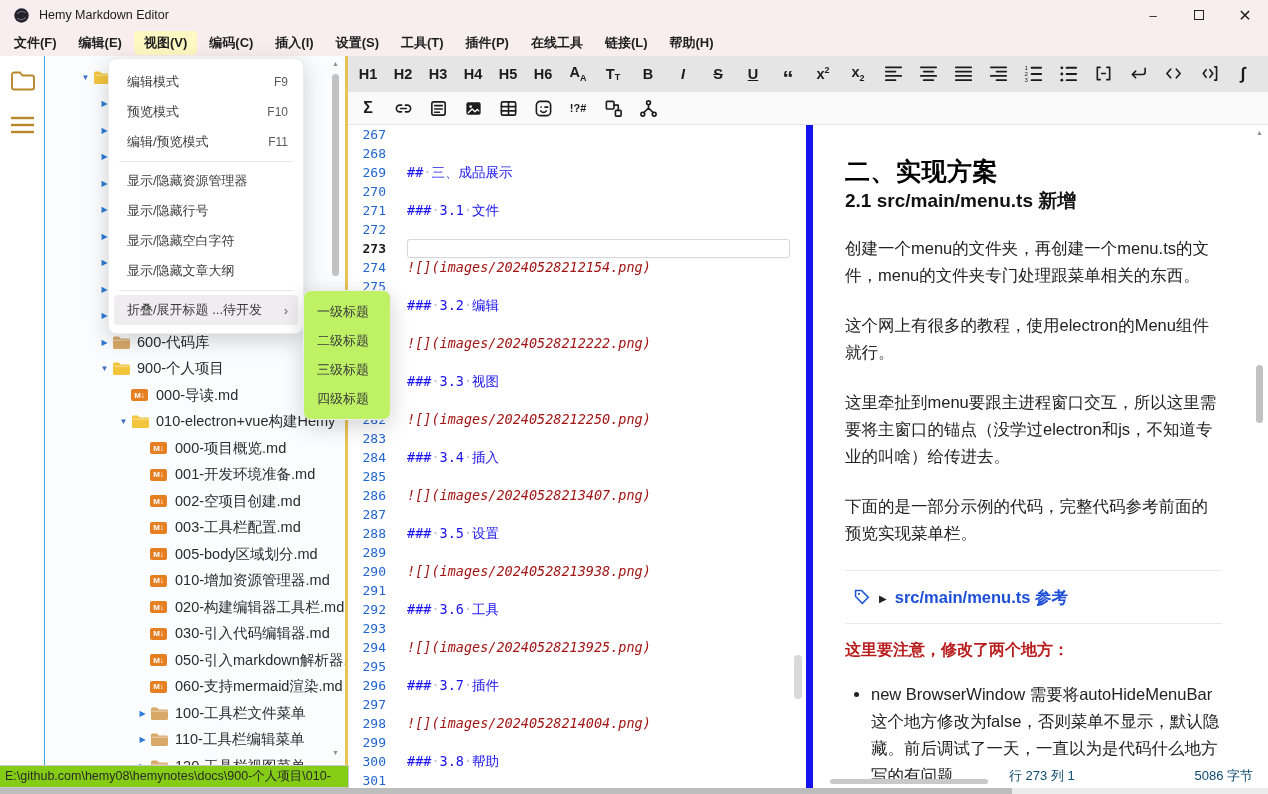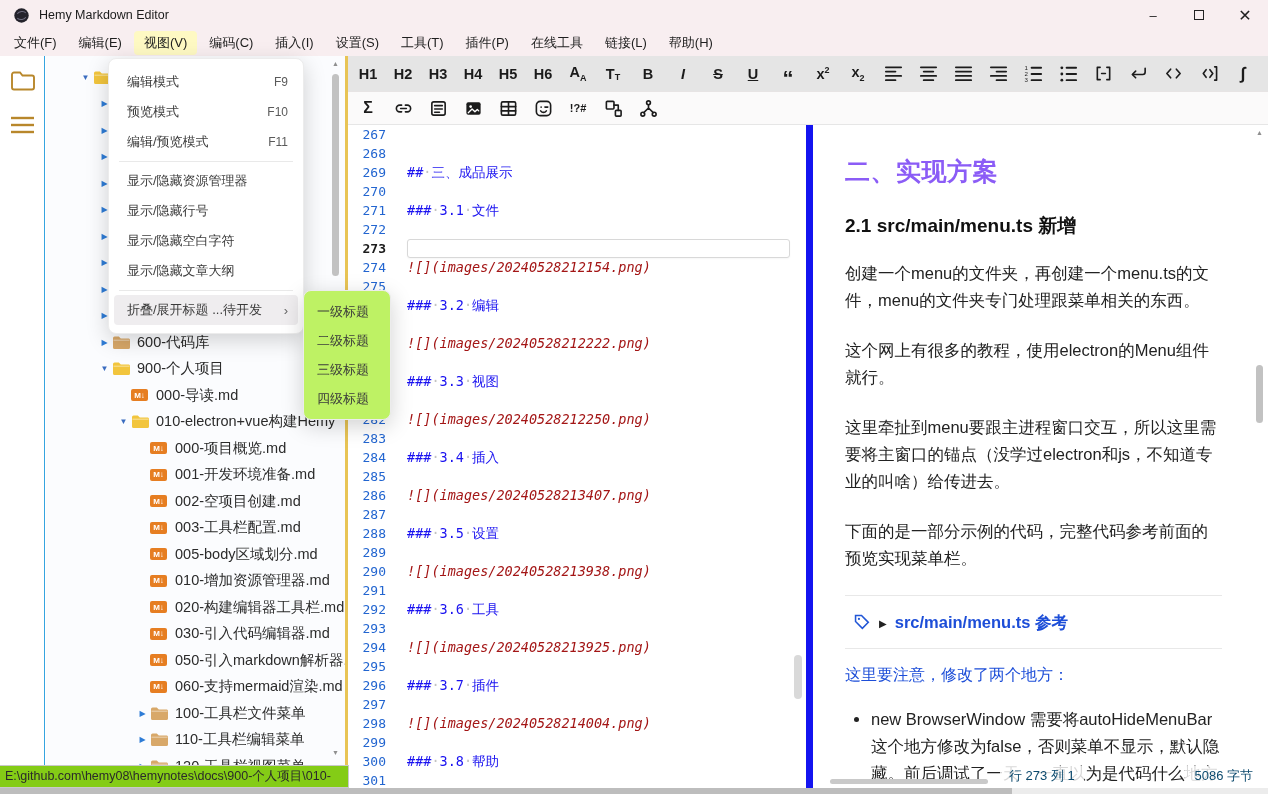--- a/index.html
+++ b/index.html
@@ -11,21 +11,21 @@
   #titlebar { position:absolute; left:0; top:0; width:100%; height:30px; background:#f8eef0; display:flex; align-items:center; }
   #app-icon { margin-left:13px; width:17px; height:17px; display:inline-flex; }
   #window-title { margin-left:9px; font-size:12.5px; color:#1b1b1b; }
   #win-controls { position:absolute; right:0; top:0; height:30px; display:flex; }
   .win-btn { width:46px; height:30px; display:flex; align-items:center; justify-content:center; font-size:13px; color:#222; }
   .max-glyph { width:10px; height:10px; border:1.2px solid #222; display:inline-block; }
   .close-glyph { font-size:16px; }
 
   
   #menubar { position:absolute; left:0; top:30px; width:100%; height:26px; background:#f8eef0; display:flex; align-items:center; padding-left:4px; }
-  .mb-item { font-size:13px; color:#1e1e1e; padding:3px 10px; margin-right:2px; border-radius:4px; }
+  .mb-item { font-size:13px; color:#1e1e1e; padding:3px 10px; margin-right:2px; border-radius:4px;font-weight:bold; }
   .mb-item.active { background:#fef9c3; }
 
   
   #activity { position:absolute; left:0; top:56px; width:45px; height:710px; background:#fff; border-right:1.5px solid #35a4e0; }
   .act-icon { margin:14px 0 0 10px; width:26px; height:24px; }
 
   
   #tree { position:absolute; left:46px; top:56px; width:299px; height:710px; background:#fbfcfe; overflow:hidden; padding-top:8px; }
   .tr-row { height:26.5px; display:flex; align-items:center; white-space:nowrap; overflow:hidden; }
   .tr-arrow { width:15px; font-size:8px; color:#2e7cd6; flex:0 0 15px; text-align:center; }
@@ -59,28 +59,28 @@
   .ed-text.h { color:#1a12f0; }
   .ed-text.img { color:#a31515;font-style:italic; }
   .ed-line.current .ed-num { color:#1c1c1c; font-weight:bold; }
   .ed-line.current .ed-text { border:1px solid #d8d8d8; border-radius:3px; margin-right:16px; background:#fff; box-shadow:0 1px 2px rgba(0,0,0,.04); }
   .ws { color:#c2c2c2; }
   #ed-sb-thumb { position:absolute; left:794px; top:655px; width:8px; height:44px; background:#d9d9d9; border-radius:4px; z-index:6; }
 
   
   #preview { position:absolute; left:813px; top:125px; width:455px; height:669px; background:#fff; overflow:hidden; }
   #pv-inner { padding:30px 46px 0 32px; }
-  .pv-h2 { font-size:25px; font-weight:800; color:#8b5cf6; margin-bottom:25px; letter-spacing:.5px; }
+  .pv-h2 { font-size:25px; font-weight:800; color:#000000; letter-spacing:.5px; }
   .pv-h3 { font-size:19px; font-weight:800; color:#111; margin-bottom:21px; }
   .pv-p { font-size:16.5px; line-height:27px; color:#222; margin-bottom:23px; overflow-wrap:break-word; }
   .pv-hr { border:none; border-top:1px solid #e8e8e8; margin:10px 0 16px 0; }
   .pv-details { display:flex; align-items:center; margin:4px 0 14px 8px; }
   .pv-caret { font-size:10px; color:#222; margin:0 8px 0 9px; }
   .pv-details-text { font-size:16.5px; font-weight:700; color:#1d4ed8;text-align:right; }
-  .pv-red { font-size:16px; font-weight:400; color:#1d4ed8; margin:6px 0 20px 0; }
+  .pv-red { font-size:16px; font-weight:700; color:#b91c1c; margin:6px 0 20px 0; }
   .pv-ul { margin:0 0 20px 26px; }
   .pv-ul li { font-size:16.5px; line-height:27px; color:#222; margin-bottom:4px; overflow-wrap:break-word; }
   #pv-sb { position:absolute; left:1253px; top:127px; width:13px; height:655px; z-index:9; }
   #pv-sb .sb-up { position:absolute; top:2px; left:0; width:13px; text-align:center; font-size:7px; color:#8f8f8f; }
   #pv-sb .sb-thumb { position:absolute; left:3px; top:238px; width:7px; height:58px; background:#c2c2c2; border-radius:4px; }
   #pv-hscroll { position:absolute; left:830px; top:779px; width:158px; height:5px; background:#c9c9c9; border-radius:3px; z-index:9; }
 
   
   #bottom-strip { position:absolute; left:0; top:788px; width:1268px; height:6px; background:#ececec; z-index:30; }
   #bottom-thumb { position:absolute; left:0; top:0; width:1012px; height:6px; background:#bdbdbd; }

